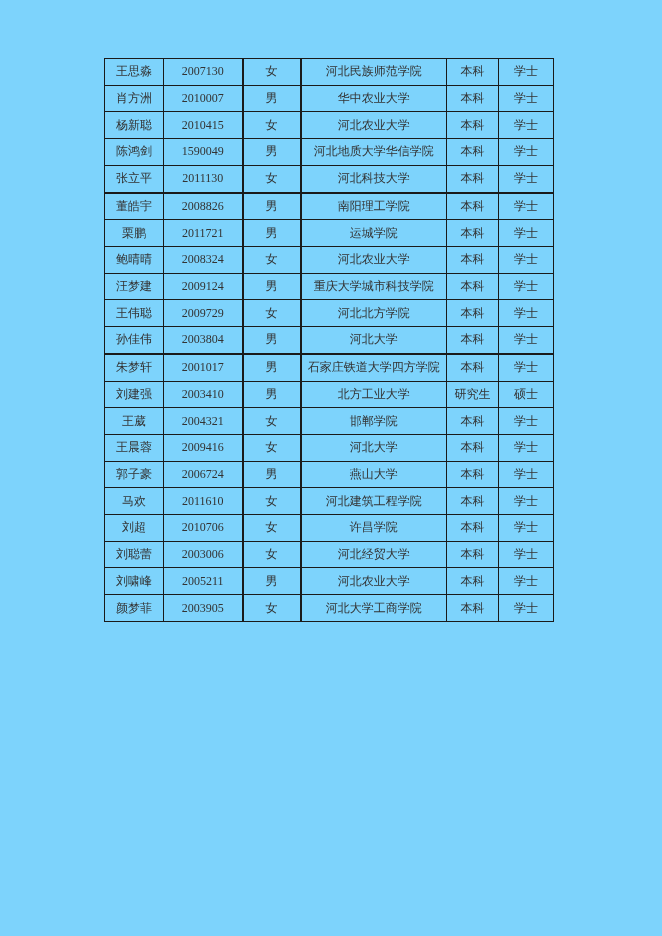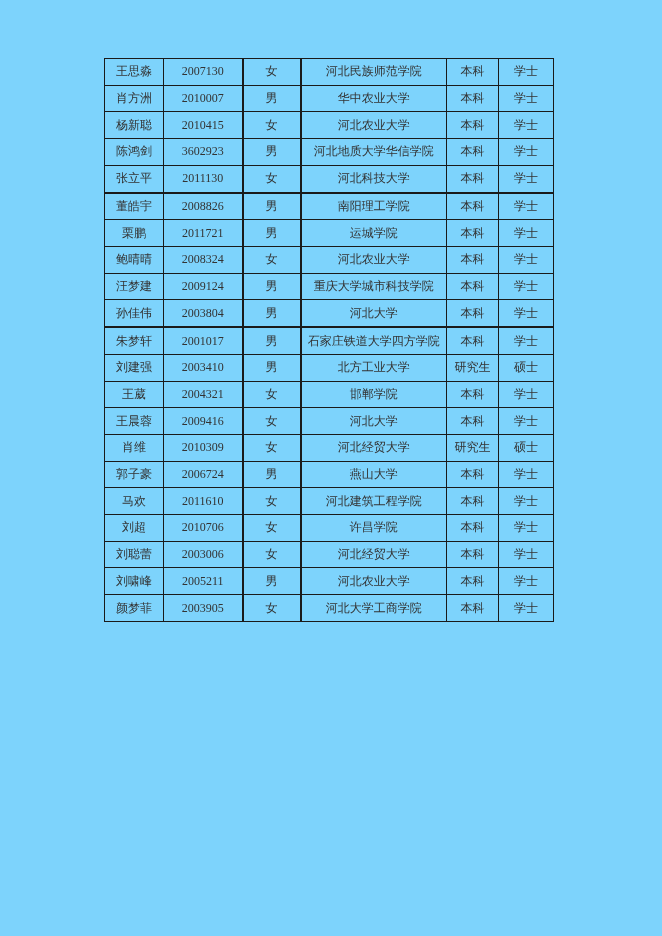--- a/index.html
+++ b/index.html
@@ -89,21 +89,21 @@
         <tr>
           <td>杨新聪</td>
           <td>2010415</td>
           <td>女</td>
           <td>河北农业大学</td>
           <td>本科</td>
           <td>学士</td>
         </tr>
         <tr>
           <td>陈鸿剑</td>
-          <td>3602923</td>
+          <td>1590049</td>
           <td>男</td>
           <td>河北地质大学华信学院</td>
           <td>本科</td>
           <td>学士</td>
         </tr>
         <tr class="seg-end">
           <td>张立平</td>
           <td>2011130</td>
           <td>女</td>
           <td>河北科技大学</td>
@@ -135,20 +135,28 @@
           <td>学士</td>
         </tr>
         <tr>
           <td>汪梦建</td>
           <td>2009124</td>
           <td>男</td>
           <td>重庆大学城市科技学院</td>
           <td>本科</td>
           <td>学士</td>
         </tr>
+        <tr>
+          <td>王伟聪</td>
+          <td>2009729</td>
+          <td>女</td>
+          <td>河北北方学院</td>
+          <td>本科</td>
+          <td>学士</td>
+        </tr>
         <tr class="seg-end">
           <td>孙佳伟</td>
           <td>2003804</td>
           <td>男</td>
           <td>河北大学</td>
           <td>本科</td>
           <td>学士</td>
         </tr>
         <tr>
           <td>朱梦轩</td>
@@ -174,28 +182,20 @@
           <td>本科</td>
           <td>学士</td>
         </tr>
         <tr>
           <td>王晨蓉</td>
           <td>2009416</td>
           <td>女</td>
           <td>河北大学</td>
           <td>本科</td>
           <td>学士</td>
-        </tr>
-        <tr>
-          <td>肖维</td>
-          <td>2010309</td>
-          <td>女</td>
-          <td>河北经贸大学</td>
-          <td>研究生</td>
-          <td>硕士</td>
         </tr>
         <tr>
           <td>郭子豪</td>
           <td>2006724</td>
           <td>男</td>
           <td>燕山大学</td>
           <td>本科</td>
           <td>学士</td>
         </tr>
         <tr>

